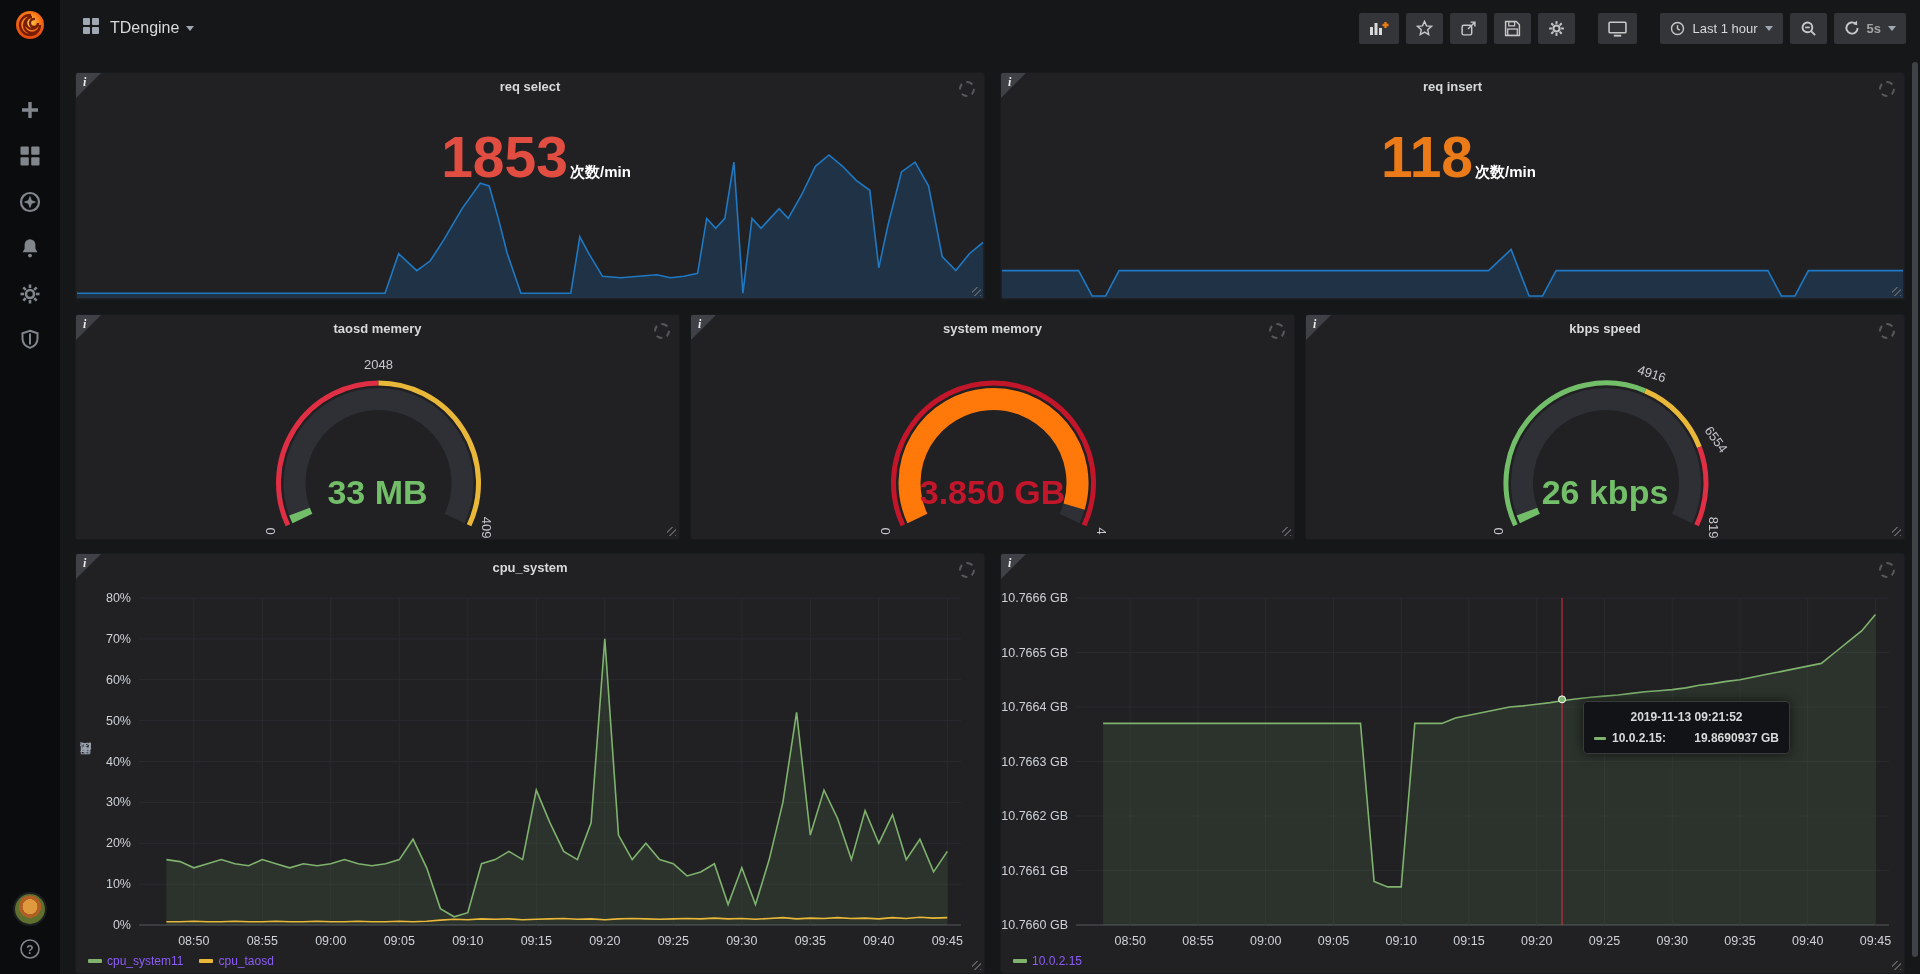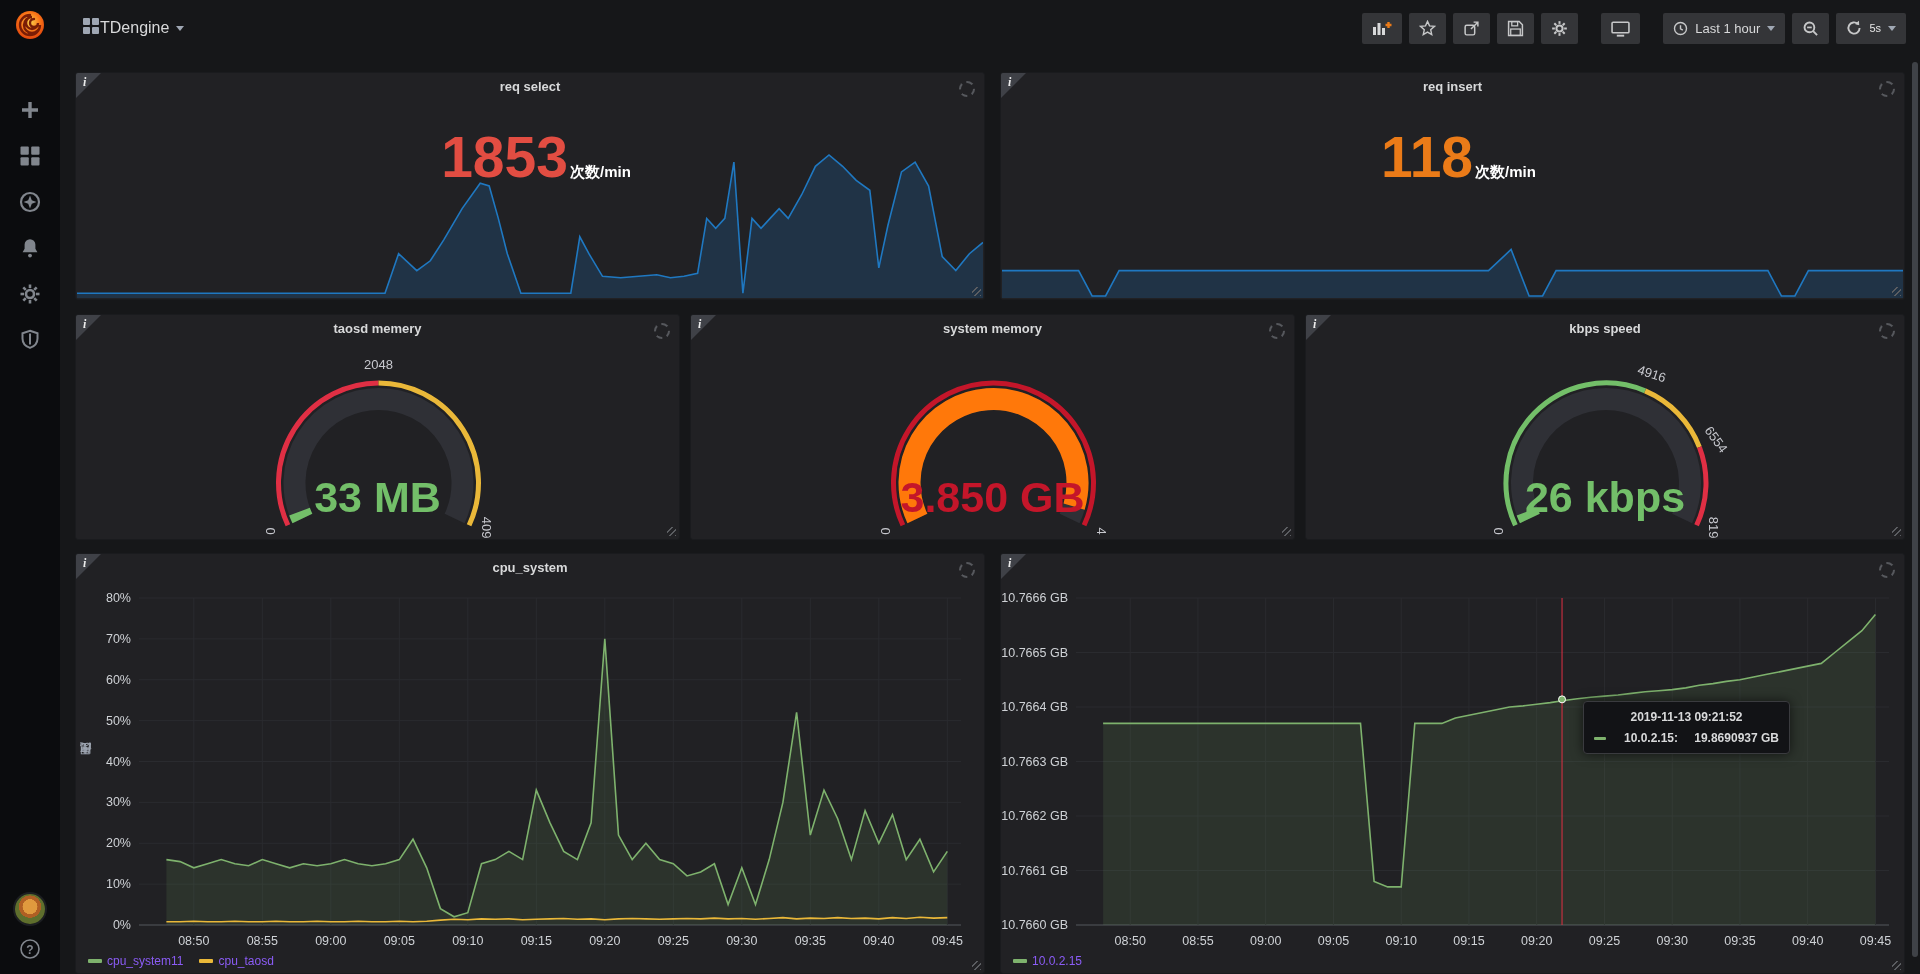--- a/index.html
+++ b/index.html
@@ -5,42 +5,42 @@
   html,body{margin:0;padding:0;background:#161719;}
   body{width:1920px;height:974px;overflow:hidden;font-family:"Liberation Sans","DejaVu Sans",sans-serif;color:#d8d9da;position:relative;}
   .sidebar{position:absolute;left:0;top:0;width:60px;height:974px;background:#0b0c0e;display:flex;flex-direction:column;align-items:center;z-index:6;}
   .logo{margin-top:5px;cursor:pointer;}
   .side-nav{margin-top:50px;display:flex;flex-direction:column;gap:24px;align-items:center;}
   .side-icon{width:22px;height:22px;color:#81868d;cursor:pointer;}
   .side-icon svg{display:block;}
   .side-bottom{position:absolute;bottom:14px;left:0;width:60px;display:flex;flex-direction:column;align-items:center;gap:14px;}
   .avatar{width:30px;height:30px;border-radius:50%;cursor:pointer;background:radial-gradient(circle at 50% 42%,#e09a3e 0 32%,#b05f24 33% 48%,#5f6f2d 49% 100%);box-shadow:0 0 0 2px #1d1f22;}
   .navbar{position:absolute;left:60px;top:0;right:0;height:56px;display:flex;align-items:center;padding:0 14px;background:#161719;}
-  .nav-left{display:flex;align-items:center;margin-left:8px;}
+  .nav-left{display:flex;align-items:center;gap:10px;margin-left:8px;}
   .grid-icon{color:#9fa7b3;cursor:pointer;}
   .dash-title{font-size:16px;color:#d8d9da;cursor:pointer;display:flex;align-items:center;gap:7px;}
   .caret{width:0;height:0;border-left:4px solid transparent;border-right:4px solid transparent;border-top:5px solid #9fa7b3;display:inline-block;}
   .nav-right{margin-left:auto;display:flex;align-items:center;gap:7px;}
   .nav-btn{height:31px;min-width:37px;padding:0 10px;background:#343538;border-radius:2px;display:flex;align-items:center;justify-content:center;gap:7px;color:#c7c8c9;cursor:pointer;font-size:13px;box-sizing:border-box;}
   .nav-btn.gap{margin-left:16px;}
-  .refresh-val{color:#e5e5e5;font-weight:400;font-size:11px;}
+  .refresh-val{color:#a3a3a3;font-weight:700;font-size:13px;}
   .time-label{color:#d8d9da;}
   .dashboard{position:absolute;left:60px;top:56px;width:1860px;height:918px;}
   .panel{position:absolute;background:#212124;border:1px solid #1a1b1e;border-radius:3px;box-sizing:border-box;overflow:hidden;}
   .panel-header{position:absolute;top:0;left:0;right:0;height:27px;text-align:center;font-size:13px;font-weight:700;color:#d8d9da;line-height:27px;cursor:pointer;z-index:2;display:flex;align-items:center;justify-content:center;gap:6px;}
   .corner{position:absolute;top:0;left:0;width:0;height:0;border-top:25px solid #3f4147;border-right:25px solid transparent;cursor:pointer;z-index:3;}
   .corner-i{position:absolute;top:2px;left:7px;font:italic 700 12px "Liberation Serif","DejaVu Serif",serif;color:#ececec;z-index:4;cursor:pointer;}
   .spinner{position:absolute;top:8px;right:9px;width:12px;height:12px;border:2px dashed #56585d;border-radius:50%;z-index:3;}
   .resize{position:absolute;right:3px;bottom:3px;width:9px;height:9px;background:repeating-linear-gradient(135deg,transparent 0 3px,#5b5d61 3px 4.5px);cursor:nwse-resize;z-index:3;}
   .singlestat-value{position:absolute;left:12px;right:0;top:56px;display:flex;align-items:baseline;justify-content:center;font-weight:700;z-index:2;}
   .ss-num{font-size:57px;line-height:1;}
   .ss-unit{font-size:15px;color:#ffffff;margin-left:2px;font-weight:700;}
   .spark{position:absolute;left:1px;bottom:1px;z-index:1;}
   .gauge-svg{position:absolute;left:0;top:0;}
-  .gauge-value{position:absolute;left:0;right:0;top:158px;text-align:center;font-size:43px;font-weight:700;z-index:2;}
+  .gauge-value{position:absolute;left:0;right:0;top:158px;text-align:center;font-size:34px;font-weight:700;z-index:2;}
   .chart-svg{position:absolute;left:0;top:0;}
   .legend{position:absolute;left:12px;bottom:5px;display:flex;gap:16px;font-size:12px;color:#8b5cf6;z-index:2;}
   .legend-item{display:flex;align-items:center;gap:5px;cursor:pointer;}
   .swatch{width:14px;height:4px;border-radius:1px;}
   .ylabel{position:absolute;left:2px;top:60px;height:300px;width:16px;display:flex;align-items:center;justify-content:center;writing-mode:vertical-rl;transform:rotate(180deg);font-size:12px;color:#9fa7b3;z-index:2;}
   .tooltip{position:absolute;left:582px;top:147px;width:185px;background:#121316;border:1px solid #3a3b3f;border-radius:4px;padding:8px 10px;font-size:12px;z-index:5;box-shadow:0 0 12px rgba(0,0,0,.6);}
   .tt-time{text-align:center;font-weight:700;margin-bottom:7px;color:#d8d9da;}
   .tt-row{display:flex;align-items:center;gap:6px;}
   .tt-dash{width:12px;height:3px;border-radius:1px;}
   .tt-val{margin-left:auto;font-weight:700;}
@@ -428,21 +428,21 @@
         <text x="874.4499999999999" y="391" fill="#cfd2d6" font-size="12.5" text-anchor="middle">09:45</text>
         <path d="M 102.1 371 L 102.1 169.4 L 115.7 169.4 L 129.2 169.4 L 142.8 169.4 L 156.3 169.4 L 169.9 169.4 L 183.4 169.4 L 196.9 169.4 L 210.5 169.4 L 224.0 169.4 L 237.6 169.4 L 251.2 169.4 L 264.7 169.4 L 278.3 169.4 L 291.8 169.4 L 305.4 169.4 L 318.9 169.4 L 332.4 169.4 L 346.0 169.4 L 359.5 169.4 L 373.1 327.4 L 386.7 332.9 L 400.2 332.9 L 413.8 169.4 L 427.3 169.4 L 440.9 169.4 L 454.4 163.9 L 467.9 161.2 L 481.5 158.5 L 495.1 155.7 L 508.6 153.0 L 522.2 151.9 L 535.7 150.3 L 549.3 148.6 L 562.8 146.5 L 576.4 144.8 L 589.9 143.2 L 603.5 142.1 L 617.0 141.0 L 630.6 139.4 L 644.1 137.7 L 657.6 136.7 L 671.2 135.6 L 684.8 133.9 L 698.3 131.2 L 711.9 129.6 L 725.4 127.4 L 738.9 125.7 L 752.5 123.0 L 766.0 120.3 L 779.6 117.6 L 793.1 114.9 L 806.7 112.1 L 820.3 109.4 L 833.8 98.5 L 847.3 87.6 L 860.9 76.7 L 874.4 60.4 L 874.4 371 Z" fill="#7eb26d" fill-opacity="0.12" stroke="none"></path>
         <path d="M 102.1 169.4 L 115.7 169.4 L 129.2 169.4 L 142.8 169.4 L 156.3 169.4 L 169.9 169.4 L 183.4 169.4 L 196.9 169.4 L 210.5 169.4 L 224.0 169.4 L 237.6 169.4 L 251.2 169.4 L 264.7 169.4 L 278.3 169.4 L 291.8 169.4 L 305.4 169.4 L 318.9 169.4 L 332.4 169.4 L 346.0 169.4 L 359.5 169.4 L 373.1 327.4 L 386.7 332.9 L 400.2 332.9 L 413.8 169.4 L 427.3 169.4 L 440.9 169.4 L 454.4 163.9 L 467.9 161.2 L 481.5 158.5 L 495.1 155.7 L 508.6 153.0 L 522.2 151.9 L 535.7 150.3 L 549.3 148.6 L 562.8 146.5 L 576.4 144.8 L 589.9 143.2 L 603.5 142.1 L 617.0 141.0 L 630.6 139.4 L 644.1 137.7 L 657.6 136.7 L 671.2 135.6 L 684.8 133.9 L 698.3 131.2 L 711.9 129.6 L 725.4 127.4 L 738.9 125.7 L 752.5 123.0 L 766.0 120.3 L 779.6 117.6 L 793.1 114.9 L 806.7 112.1 L 820.3 109.4 L 833.8 98.5 L 847.3 87.6 L 860.9 76.7 L 874.4 60.4" fill="none" stroke="#7eb26d" stroke-width="1.6"></path>
         <line x1="561.0385" y1="44" x2="561.0385" y2="371" stroke="#e02f44" stroke-width="1"></line>
         <circle cx="561.0385" cy="145.37000000055184" r="3.5" fill="#7eb26d" stroke="#fff" stroke-width="1"></circle>
       </svg>
     <div class="tooltip">
       <div class="tt-time">2019-11-13 09:21:52</div>
       <div class="tt-row">
         <span class="tt-dash" style="background: rgb(126, 178, 109);"></span>
-        <span style="font-weight:700;margin-left:12px;">10.0.2.15:</span>
+        <span style="font-weight:700;">10.0.2.15:</span>
         <span class="tt-val">19.8690937 GB</span>
       </div>
     </div>
     <div class="legend">
       <span class="legend-item">
         <span class="swatch" style="background: rgb(126, 178, 109);"></span>
         <span>10.0.2.15</span>
       </span>
     </div>
     <span class="resize"></span>

